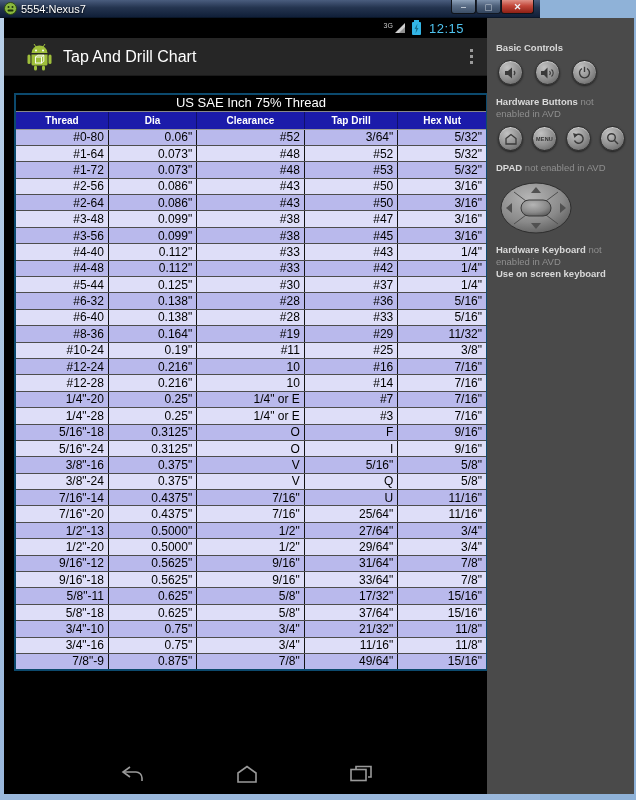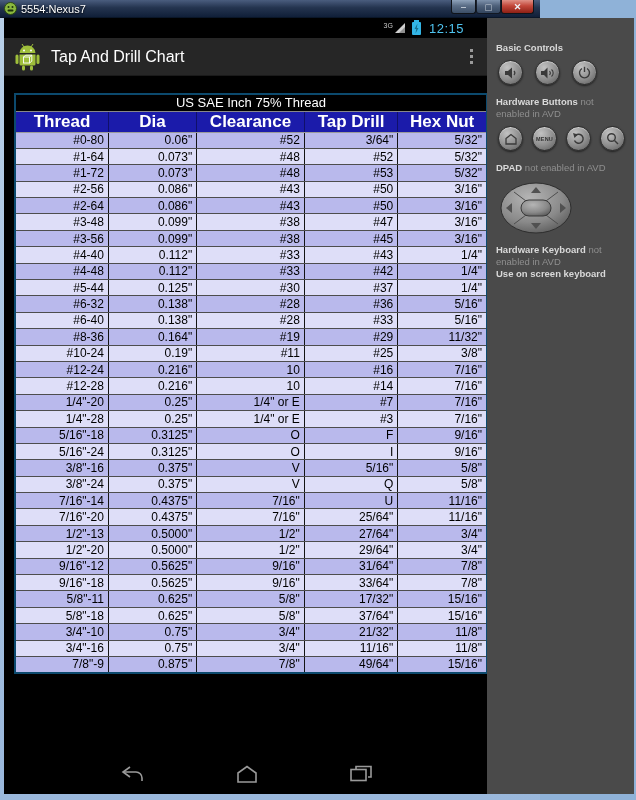--- a/index.html
+++ b/index.html
@@ -32,33 +32,33 @@
   .screen { width:483px; flex:0 0 483px; background:#000; display:flex; flex-direction:column; }
   .statusbar { height:20px; flex:0 0 20px; background:#000; display:flex;
     align-items:center; justify-content:flex-end; gap:4px; padding-right:23px; }
   .net { display:flex; align-items:flex-start; }
   .net-label { color:#c9c9c9; font-size:7px; line-height:7px; margin-right:1px; }
   .batt { width:9px; height:13px; background:#33b5e5; border-radius:1px; position:relative; margin-left:2px; }
   .batt:before { content:""; position:absolute; top:-2px; left:2px; width:5px; height:2px; background:#33b5e5; }
   .clock { color:#4fc3ef; font-size:13px; letter-spacing:0.5px; margin-left:4px; }
 
   .appbar { height:38px; flex:0 0 38px; background:#262626; display:flex; align-items:center;
-    border-bottom:1px solid #1a1a1a; padding:0 8px 0 10px; }
+    border-bottom:1px solid #1a1a1a; padding:0 8px 0 22px; }
   .appbar-title { color:#fff; font-size:16px; margin-left:10px; flex:1; }
   .overflow { display:flex; flex-direction:column; gap:2.5px; padding:6px 6px; }
   .overflow i { width:3.5px; height:3.5px; background:#9a9a9a; display:block; }
 
   .content { flex:1; overflow:hidden; background:#000; padding:17px 10px 0 10px; }
 
   table.drill { width:474px; border-collapse:collapse; border:2px solid #0c4a6e;
     background:#000; table-layout:fixed; }
   col.c1{width:19.8%} col.c2{width:18.7%} col.c3{width:22.8%} col.c4{width:19.8%} col.c5{width:18.9%}
   .title-cell { background:#000; color:#fff; text-align:center; font-size:13px;
     height:17px; font-weight:normal; border-bottom:1px solid #888; }
-  .head-cell { background:#1b1baa; color:#fff; text-align:center; font-size:17px;
+  .head-cell { background:#1b1baa; color:#fff; text-align:center; font-size:10px;
     font-weight:bold; height:18px; border-left:1px solid #10106a; border-bottom:1px solid #9a9a9a; }
   .head-cell:first-child { border-left:none; }
   tbody td { height:16.4px; font-size:12px; line-height:14px; color:#000;
     text-align:right; padding-right:4px;
     border-left:1px solid #141414; border-bottom:1px solid #4d4d4d; }
   tbody td:first-child { border-left:none;margin-left:40px; }
   tbody tr:nth-child(odd)  td { background:#b9b9ec; }
   tbody tr:nth-child(even) td { background:#dedef8; }
 
   .navbar { height:41px; flex:0 0 41px; background:#000; display:flex;

